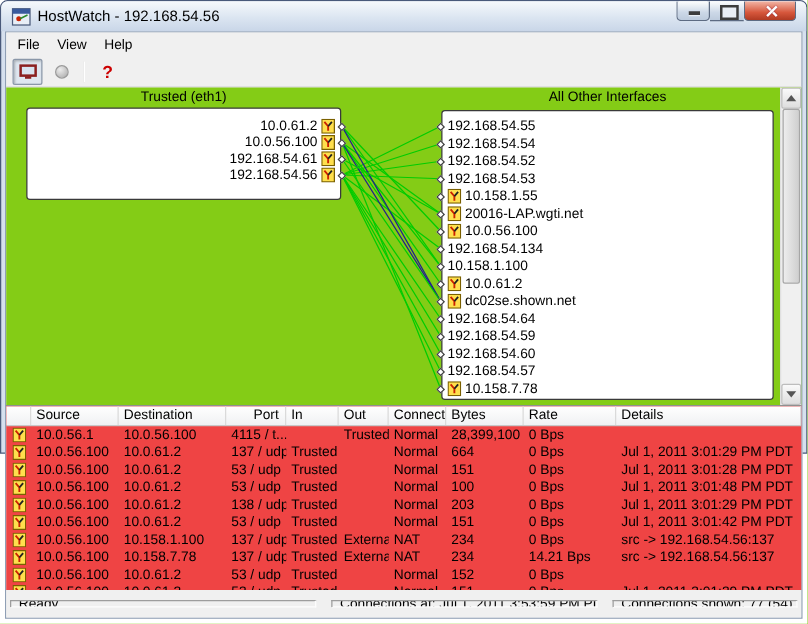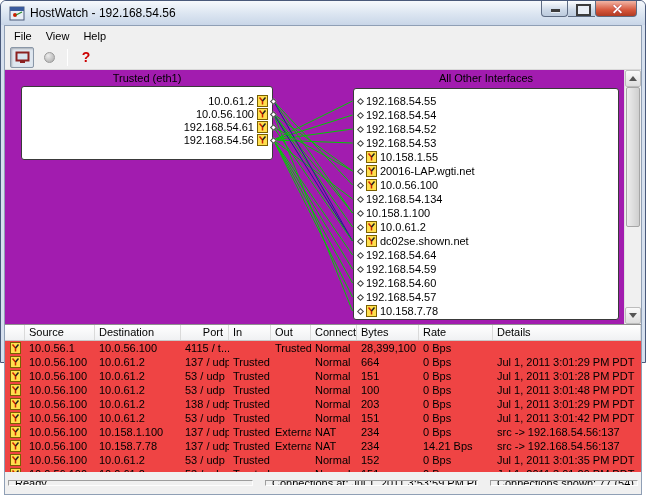--- a/index.html
+++ b/index.html
@@ -40,34 +40,34 @@
              padding:1px 5px; background:#f0f0f0; border-bottom:1px solid #d9d9d9; }
   .tbtn { width:24px; height:21px; display:flex; align-items:center; justify-content:center;
           border:1px solid transparent; border-radius:2px; }
   .tbtn.pressed { border-color:#8a97a8; background:#dfe7f0;
                   box-shadow:inset 1px 1px 2px rgba(0,0,0,.25); }
   .stop-icon { width:11px; height:11px; border-radius:50%; border:1px solid #9a9a9a;
                background:radial-gradient(circle at 35% 30%, #ececec, #a8a8a8); display:inline-block; }
   .tsep { width:1px; height:17px; background:#c8c8c8; border-right:1px solid #fff; margin:0 3px; }
   .tbtn.help span { color:#cc0000; font-weight:bold; font-size:14px; }
   
-  .diagram-pane { height:254px; flex:none; position:relative; background:#a21caf; overflow:hidden; }
+  .diagram-pane { height:254px; flex:none; position:relative; background:#84cc16; overflow:hidden; }
   .lines-svg { position:absolute; left:0; top:0; width:619px; height:254px; z-index:1;
                pointer-events:none; }
   .panel-box { position:absolute; border:1px solid #3a3a3a; border-radius:3px; background:#fff;
                z-index:2; }
   .box-left  { left:16px;  top:16px; width:252px; height:74px;  }
   .box-right { left:348px; top:18px; width:266px; height:232px; }
   .panel-title { position:absolute; top:2px; text-align:center; z-index:2; }
   .panel-title.left  { left:16px;  width:252px; }
   .panel-title.right { left:348px; width:266px; }
   .hostrow { position:absolute; display:flex; align-items:center; gap:3px; height:12px;
              white-space:nowrap; }
   .hostL { right:-4px; }
-  .hostR { left:-4px;margin-left:8px; }
+  .hostR { left:-4px; }
   .yicon { width:11px; height:12px; flex:none; display:inline-flex; }
   .diamond { width:5px; height:5px; flex:none; border:1px solid #444; background:#fff;
              transform:rotate(45deg); }
   
   .vscroll { position:absolute; right:0; top:0; width:17px; height:100%; z-index:5;
              background:#f0f0f0; border-left:1px solid #e0e0e0; display:flex; flex-direction:column; }
   .sb-btn { height:17px; flex:none; border:1px solid #bdbdbd; border-radius:2px;
             background:linear-gradient(#fafafa,#dedede); display:flex; align-items:center;
             justify-content:center; }
   .arr-up   { width:0; height:0; border-left:4px solid transparent; border-right:4px solid transparent;
@@ -526,21 +526,20 @@
               </span>
             </div>
             <div class="tcell c1">10.0.56.100</div>
             <div class="tcell c2">10.0.61.2</div>
             <div class="tcell c3">53 / udp</div>
             <div class="tcell c4">Trusted</div>
             <div class="tcell c5"></div>
             <div class="tcell c6">Normal</div>
             <div class="tcell c7">152</div>
             <div class="tcell c8">0 Bps</div>
-            <div class="tcell c9">Jul 1, 2011 3:01:35 PM PDT</div>
           </div>
           <div class="trow">
             <div class="tcell c0">
               <span class="yicon">
                 <svg width="11" height="12" viewBox="0 0 11 12">
                   <rect x="0.5" y="0.5" width="10" height="11" fill="#ffdf4d" stroke="#7a6000"></rect>
                   <path d="M2.5 2.5 L5.5 6 L5.5 9.5" stroke="#cc2200" stroke-width="1.5" fill="none"></path>
                   <path d="M8.5 2.5 L5.5 6" stroke="#222" stroke-width="1.5" fill="none"></path>
                 </svg>
               </span>

